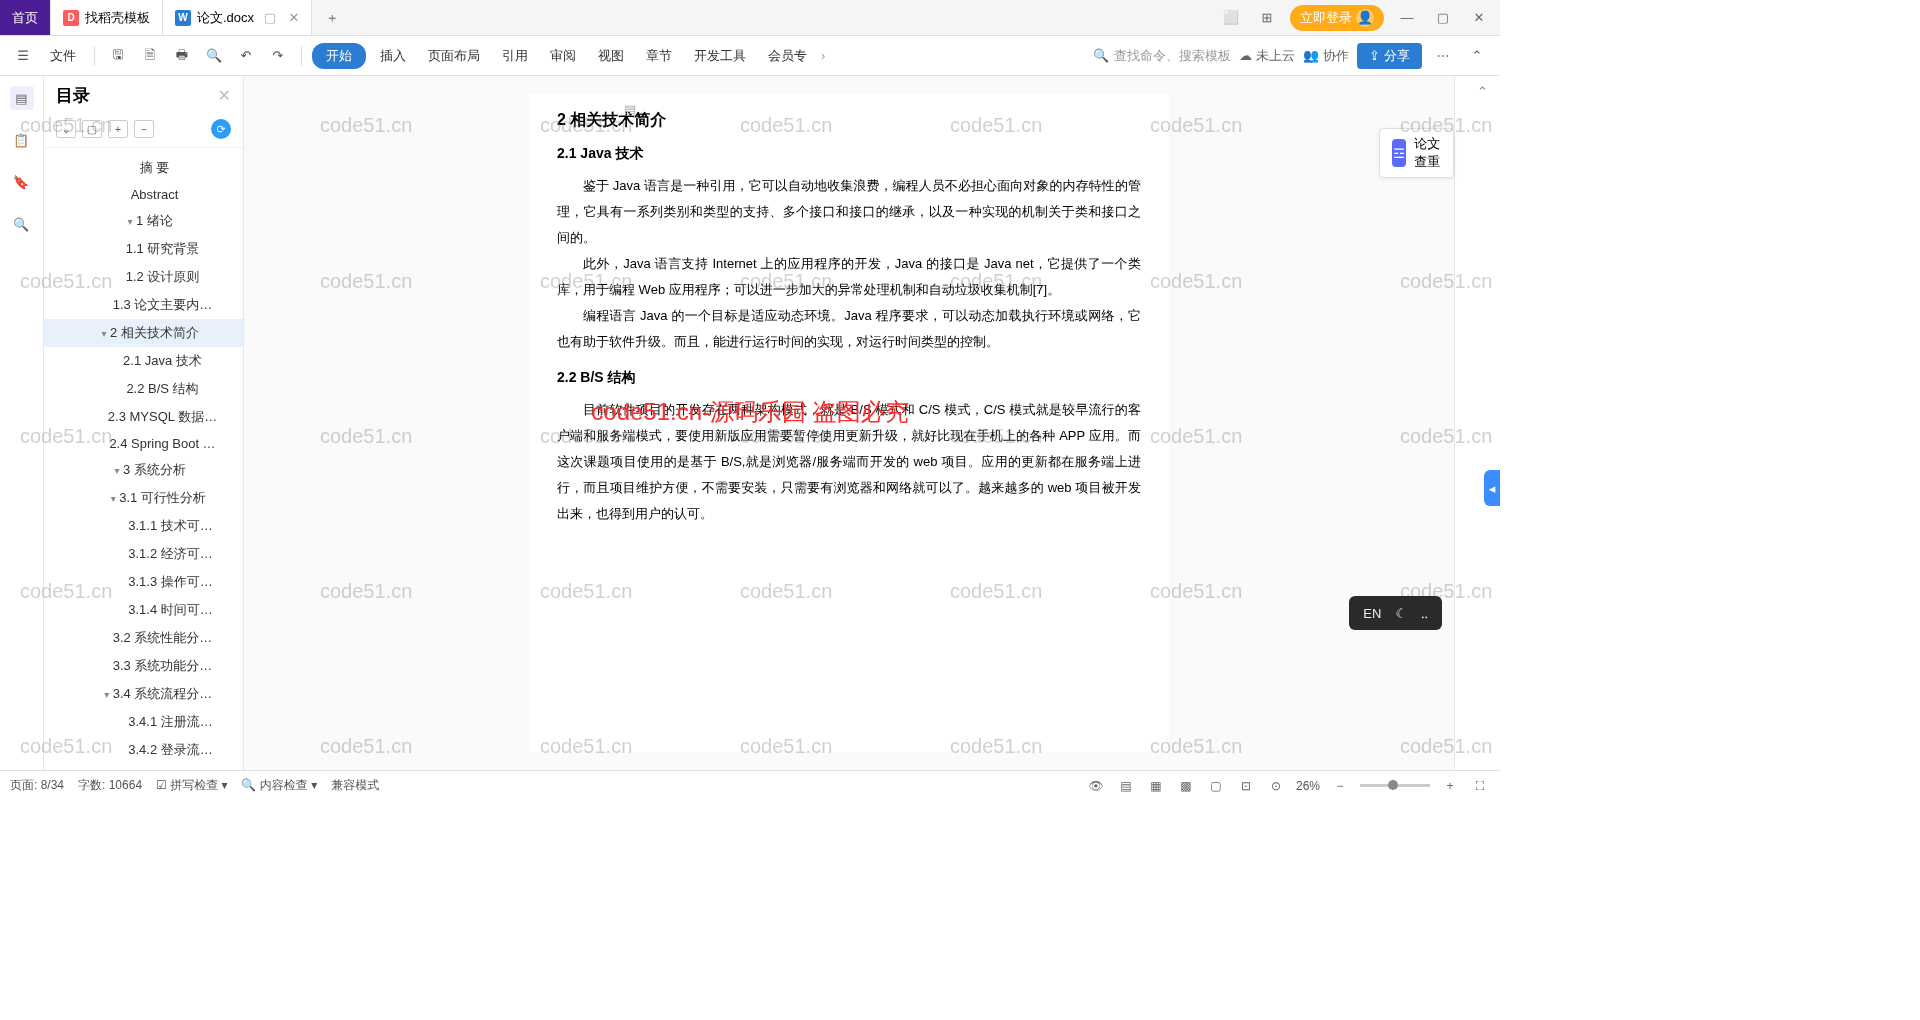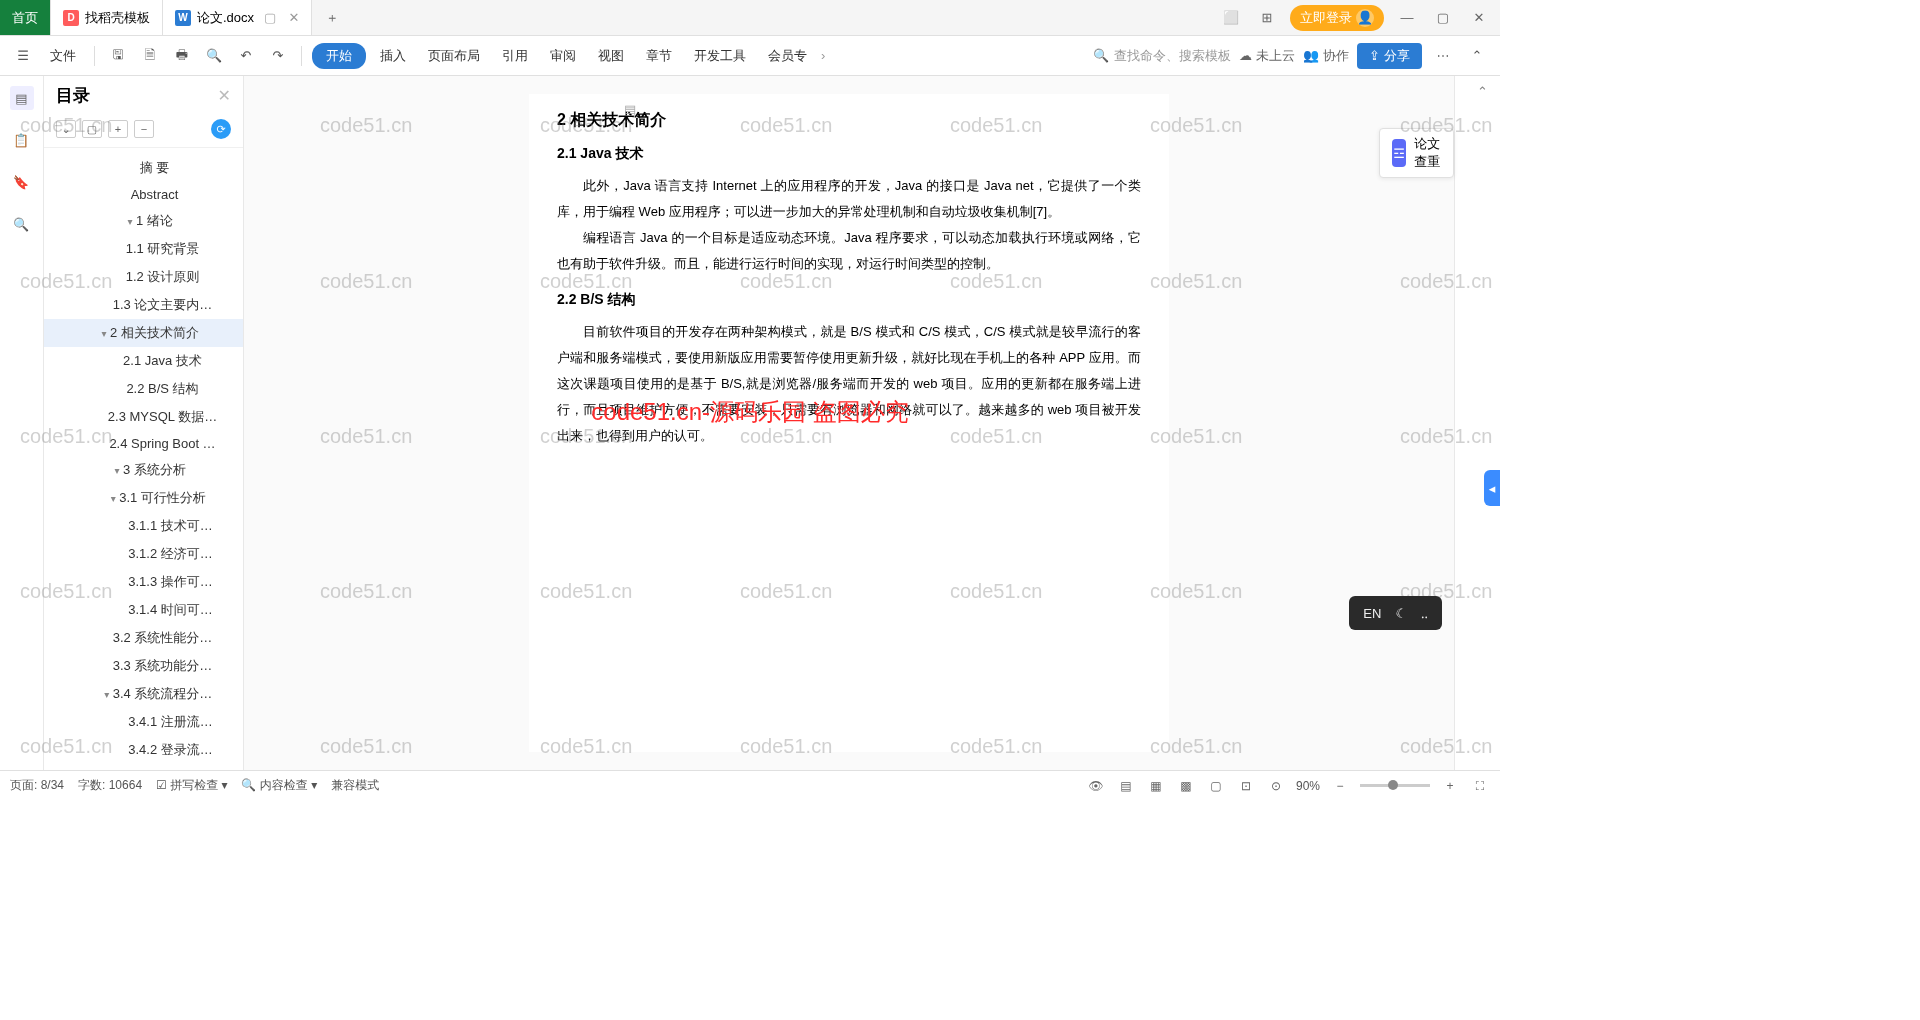--- a/index.html
+++ b/index.html
@@ -1,21 +1,21 @@
 <!DOCTYPE html>
 <html><head>
 <meta charset="utf-8">
 <style>
 * { margin: 0; padding: 0; box-sizing: border-box; font-family: "Microsoft YaHei", "PingFang SC", Arial, sans-serif; }
 body { width: 1500px; height: 800px; background: #fff; overflow: hidden; position: relative; font-size: 13px; }
 
 
 .title-bar { height: 36px; display: flex; align-items: stretch; background: #f5f5f5; border-bottom: 1px solid #e0e0e0; }
 .tab { display: flex; align-items: center; padding: 0 12px; gap: 6px; border-right: 1px solid #e0e0e0; cursor: pointer; }
-.tab.home { background: #15803d; color: #fff; font-weight: 500; }
+.tab.home { background: #4c1d95; color: #fff; font-weight: 500; }
 .tab.template { background: #fff; }
 .tab.doc { background: #fff; }
 .tab .icon { width: 16px; height: 16px; display: inline-flex; align-items: center; justify-content: center; }
 .tab .icon.word { background: #2b7cd3; color: #fff; font-size: 10px; border-radius: 2px; font-weight: bold; }
 .tab .icon.d { background: #ff5c5c; color: #fff; font-size: 10px; border-radius: 2px; font-weight: bold; }
 .tab .close { color: #999; margin-left: 6px; }
 .tab .split { color: #aaa; margin-left: 4px; }
 .new-tab { width: 40px; display: flex; align-items: center; justify-content: center; color: #666; cursor: pointer; }
 .title-right { margin-left: auto; display: flex; align-items: center; gap: 10px; padding-right: 8px; }
 .login-btn { background: #ffab1a; color: #fff; padding: 4px 10px; border-radius: 14px; display: flex; align-items: center; gap: 4px; }
@@ -203,20 +203,21 @@
         <div class="toc-item l3"><span class="chev"></span>3.4.2 登录流…</div>
         <div class="toc-item l1">4 系统设计</div>
       </div>
   </div>
 
   <div class="doc-area">
     <span class="doc-left-ic">▤</span>
     <div class="page">
       <h2>2 相关技术简介</h2>
       <h3>2.1 Java 技术</h3>
+      <p>鉴于 Java 语言是一种引用，它可以自动地收集浪费，编程人员不必担心面向对象的内存特性的管理，它具有一系列类别和类型的支持、多个接口和接口的继承，以及一种实现的机制关于类和接口之间的。</p>
       <p>此外，Java 语言支持 Internet 上的应用程序的开发，Java 的接口是 Java net，它提供了一个类库，用于编程 Web 应用程序；可以进一步加大的异常处理机制和自动垃圾收集机制[7]。</p>
       <p>编程语言 Java 的一个目标是适应动态环境。Java 程序要求，可以动态加载执行环境或网络，它也有助于软件升级。而且，能进行运行时间的实现，对运行时间类型的控制。</p>
       <h3>2.2 B/S 结构</h3>
       <p>目前软件项目的开发存在两种架构模式，就是 B/S 模式和 C/S 模式，C/S 模式就是较早流行的客户端和服务端模式，要使用新版应用需要暂停使用更新升级，就好比现在手机上的各种 APP 应用。而这次课题项目使用的是基于 B/S,就是浏览器/服务端而开发的 web 项目。应用的更新都在服务端上进行，而且项目维护方便，不需要安装，只需要有浏览器和网络就可以了。越来越多的 web 项目被开发出来，也得到用户的认可。</p>
     </div>
   </div>
 
   <div class="rpanel">
     <span class="collapse">⌃</span>
     <div class="thesis-check">
@@ -233,21 +234,21 @@
   <span>🔍 <span>内容检查</span> ▾</span>
   <span>兼容模式</span>
   <div class="sr">
     <span class="st-ic">👁</span>
     <span class="st-ic">▤</span>
     <span class="st-ic">▦</span>
     <span class="st-ic">▩</span>
     <span class="st-ic">▢</span>
     <span class="st-ic">⊡</span>
     <span class="st-ic">⊙</span>
-    <span>90%</span>
+    <span>26%</span>
     <span class="st-ic">−</span>
     <span style="width:70px;height:3px;background:#ccc;position:relative">
         <span style="position:absolute;left:40%;top:-4px;width:10px;height:10px;border-radius:50%;background:#888"></span>
       </span>
     <span class="st-ic">+</span>
     <span class="st-ic">⛶</span>
   </div>
 </div>
 
 <div id="wms">

